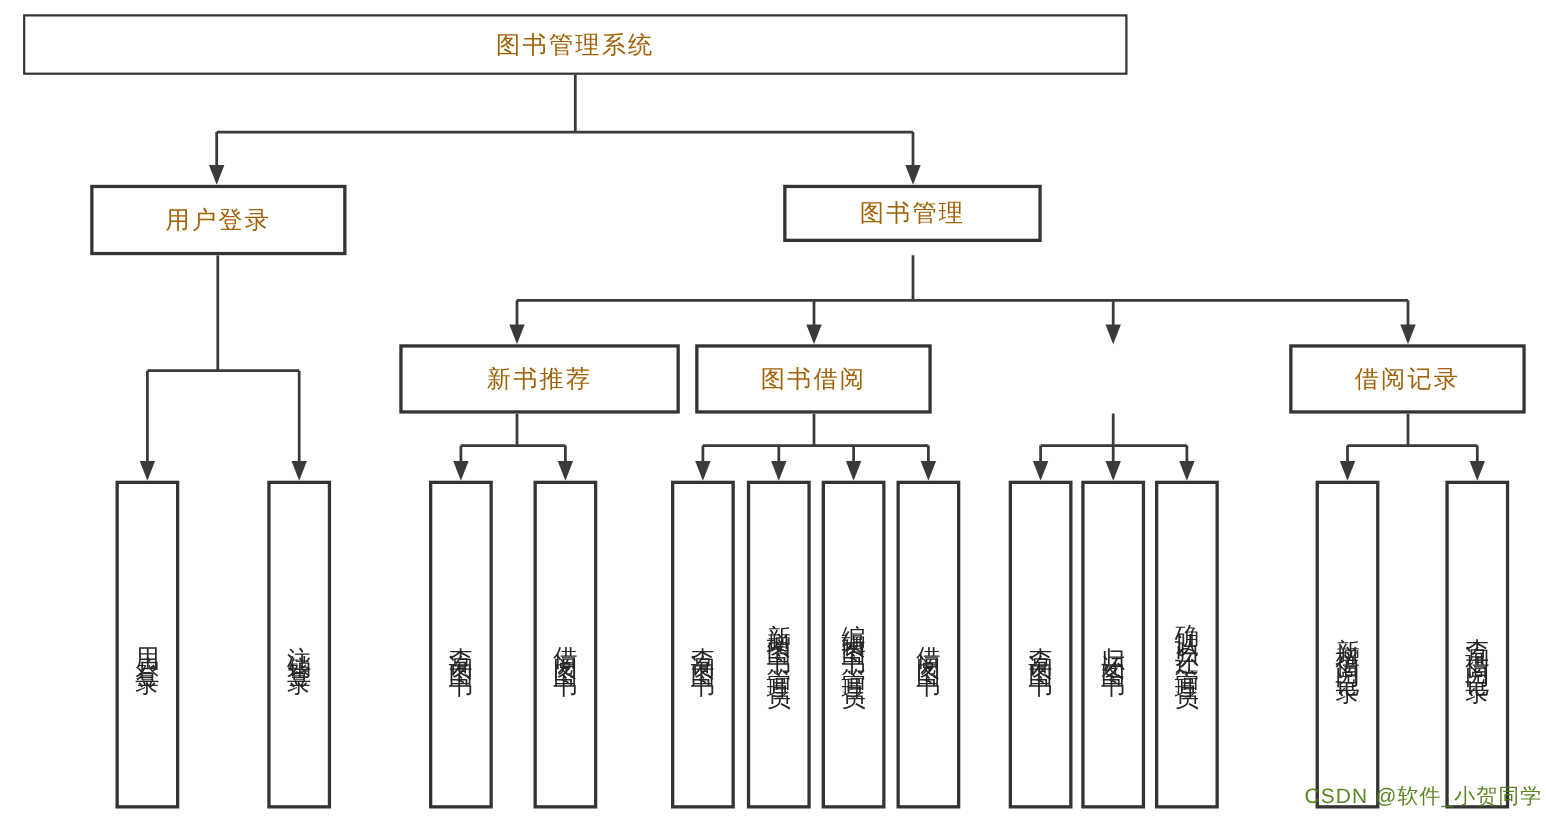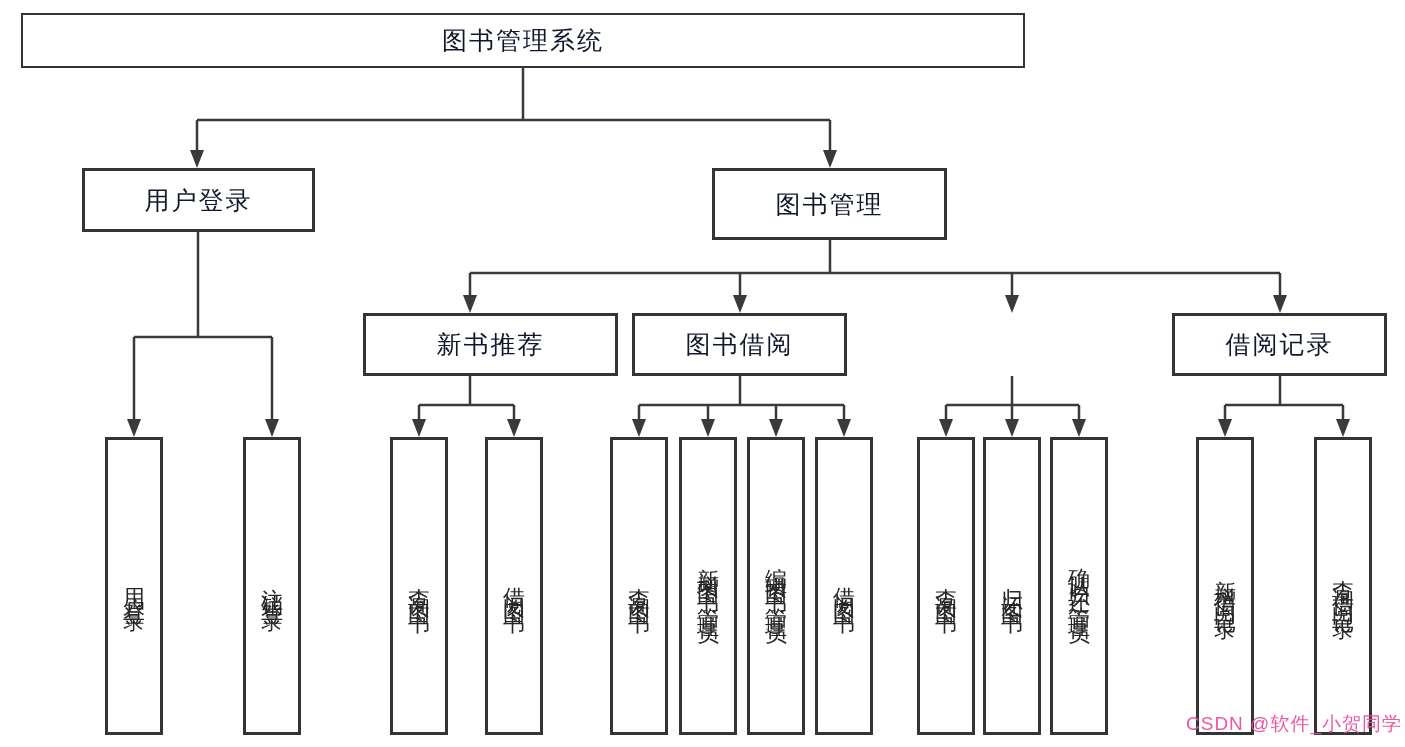--- a/index.html
+++ b/index.html
@@ -26,23 +26,23 @@
     fill: #3a3a3a;
     stroke: none;
   }
   .hbox {
     position: absolute;
     border: 3px solid #343434;
     background: #ffffff;
     display: flex;
     align-items: center;
     justify-content: center;
-    font-size: 25px;
+    font-size: 22px;
     letter-spacing: 2px;
-    color: #0f172a;
+    color: #a16207;
   }
   .hbox.root { border-width: 2.5px; }
   .vbox {
     position: absolute;
     top: 437px;
     width: 58px;
     height: 298px;
     border: 3px solid #343434;
     background: #ffffff;
     display: flex;
@@ -54,21 +54,21 @@
     letter-spacing: 8px;
     color: #262626;
     overflow: hidden;
   }
   .watermark {
     position: absolute;
     left: 1186px;
     top: 711px;
     font-size: 19px;
     letter-spacing: 1px;
-    color: #ec4899;
+    color: #4d7c0f;
     opacity: 0.92;
     white-space: nowrap;
     z-index: 5;
   }
 </style>
 </head>
 <body>
 
 <div class="canvas">
 
@@ -104,21 +104,21 @@
     <polygon points="1072,419 1086,419 1079,437"></polygon>
 
     <path d="M1280 376 V405 M1225 405 H1343 M1225 405 V420 M1343 405 V420"></path>
     <polygon points="1218,419 1232,419 1225,437"></polygon>
     <polygon points="1336,419 1350,419 1343,437"></polygon>
   </svg>
 
   <div class="hbox root" style="left:21px; top:13px; width:1004px; height:55px;">图书管理系统</div>
 
   <div class="hbox" style="left:82px; top:168px; width:233px; height:64px;">用户登录</div>
-  <div class="hbox" style="left:712px; top:168px; width:235px; height:72px;">图书管理</div>
+  <div class="hbox" style="left:712px; top:168px; width:235px; height:52px;">图书管理</div>
 
   <div class="hbox" style="left:363px; top:313px; width:255px; height:63px;">新书推荐</div>
   <div class="hbox" style="left:632px; top:313px; width:215px; height:63px;">图书借阅</div>
   <div class="hbox" style="left:1172px; top:313px; width:215px; height:63px;">借阅记录</div>
 
   <div class="vbox" style="left:105px;">用户登录</div>
   <div class="vbox" style="left:243px;">注销登录</div>
   <div class="vbox" style="left:390px;">查询图书</div>
   <div class="vbox" style="left:485px;">借阅图书</div>
   <div class="vbox" style="left:610px;">查询图书</div>

